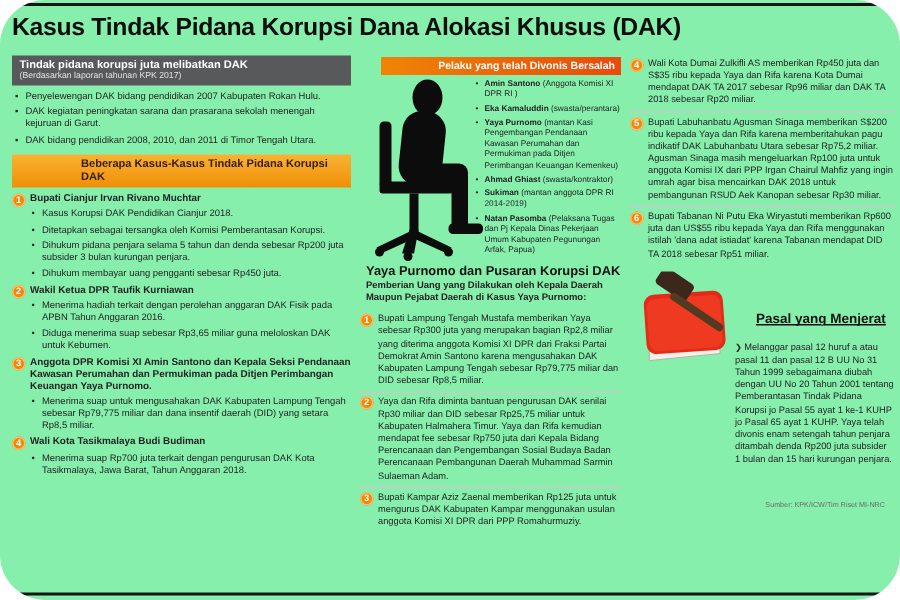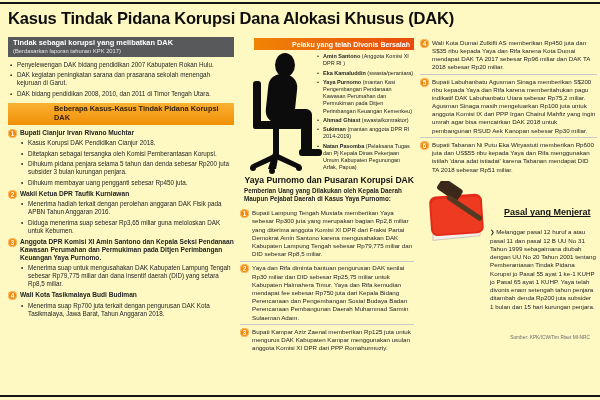--- a/index.html
+++ b/index.html
@@ -1,17 +1,17 @@
 <!DOCTYPE html>
 <html><head>
 <meta charset="utf-8">
 <style>
   html,body{margin:0;padding:0;background:#fff;}
-  .canvas{position:relative;width:600px;height:400px;background:#fef9c3;overflow:hidden;
-          font-family:"Liberation Sans",sans-serif;color:#232323;}
+  .canvas{position:relative;width:600px;height:400px;background:#86efac;overflow:hidden;
+          font-family:"Liberation Sans",sans-serif;color:#232323;border-radius:30px;}
   .rule{position:absolute;left:0;right:0;height:2px;background:#151515;}
   .rule.top{top:2px;} .rule.bottom{bottom:3px;}
   .page-title{position:absolute;left:8px;top:9px;margin:0;font-size:16.5px;font-weight:bold;
           color:#0e0e0e;letter-spacing:-0.2px;white-space:nowrap;}
 
   
   .bar{padding:2px 5px;margin:0 0 4px 0;}
   .bar.gray{background:#58595b;color:#fff;}
   .bar.orange{background:linear-gradient(180deg,#f9b233,#f08f06);color:#38200a;padding-left:46px;}
   .bar-title{font-size:7.4px;font-weight:bold;line-height:1.2;}
@@ -36,21 +36,21 @@
 
   
   .col-mid{position:absolute;left:240px;top:38px;width:174px;}
   .silhouette{position:absolute;left:0;top:13px;width:82px;height:124px;}
   .bar.redorange{background:linear-gradient(90deg,#f08405,#e84a0c);color:#fff;text-align:right;
            font-size:7px;font-weight:bold;padding:2.6px 4px;margin-left:14px;margin-bottom:3px;}
   ul.people{list-style:none;margin:2px 0 4px 77px;padding:0;min-height:117px;}
   ul.people li{position:relative;padding-left:6px;font-size:5.5px;line-height:1.3;margin-bottom:2.2px;}
   ul.people li::before{content:"•";position:absolute;left:0;top:0;}
   ul.people b{font-weight:bold;}
-  .mid-title{margin:3px 0 2px 4px;font-size:8.6px;font-weight:bold;color:#111;text-align:right;}
+  .mid-title{margin:3px 0 2px 4px;font-size:8.6px;font-weight:bold;color:#111;}
   .mid-subtitle{margin:0 0 3px 4px;font-size:6.3px;font-weight:bold;line-height:1.3;}
 
   
   .col-right{position:absolute;left:420px;top:36px;width:177px;}
   .pasal{position:relative;margin-top:5px;height:152px;}
   .book-gavel{position:absolute;left:4px;top:0;width:80px;height:66px;}
   .pasal-title{position:absolute;left:84px;top:26px;margin:0;font-size:9px;font-weight:bold;color:#111;white-space:nowrap;text-decoration:underline;}
   .pasal-text{position:absolute;left:70px;top:47px;width:106px;margin:0;font-size:6.2px;line-height:1.33;}
   .pasal-text .pt::before{content:"❯ ";font-size:5.5px;}
   .source{position:absolute;right:10px;top:335px;font-size:4.8px;color:#6b6b6b;text-align:right;}
@@ -60,21 +60,21 @@
 
 <div class="canvas">
   <div class="rule top"></div>
   <div class="rule bottom"></div>
 
   <h1 class="page-title">Kasus Tindak Pidana Korupsi Dana Alokasi Khusus (DAK)</h1>
 
   <div class="col-left">
     <section>
       <header class="bar gray">
-        <div class="bar-title">Tindak sebagai korupsi yang melibatkan DAK</div>
+        <div class="bar-title">Tindak pidana korupsi juta melibatkan DAK</div>
         <div class="bar-sub">(Berdasarkan laporan tahunan KPK 2017)</div>
       </header>
       <ul class="blist">
 
       <li>Penyelewengan DAK bidang pendidikan 2007 Kabupaten Rokan Hulu.</li>
           <li>DAK kegiatan peningkatan sarana dan prasarana sekolah menengah kejuruan di Garut.</li>
           <li>DAK bidang pendidikan 2008, 2010, dan 2011 di Timor Tengah Utara.</li>
         </ul>
     </section>
 

